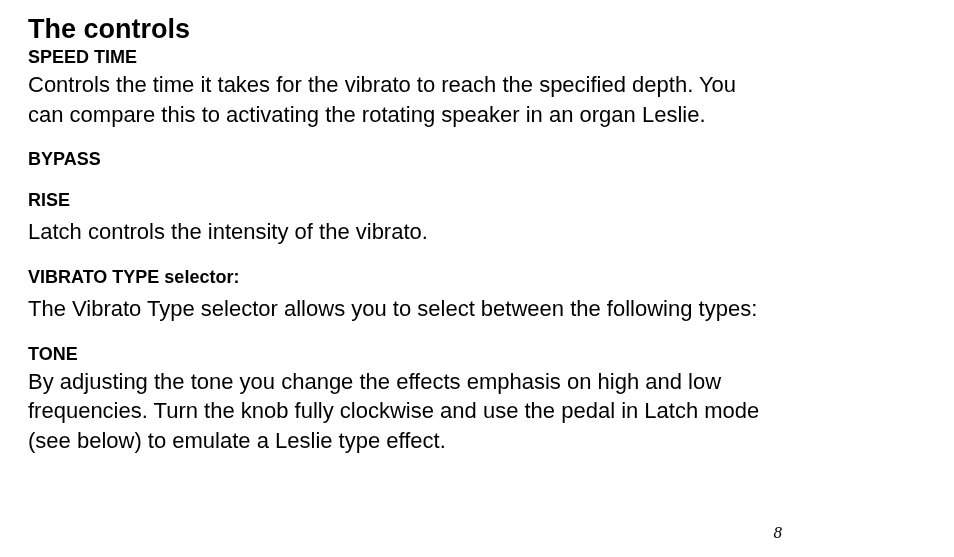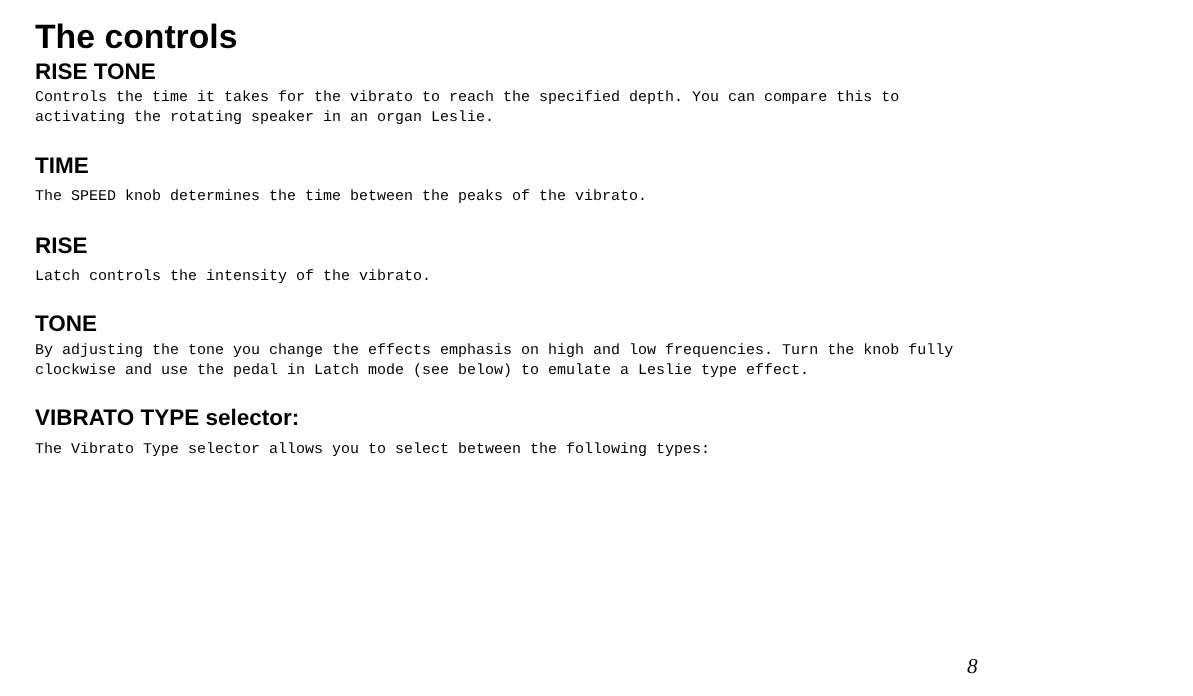--- a/index.html
+++ b/index.html
@@ -25,23 +25,23 @@
     letter-spacing: 0px;
     margin: 0 0 2px 0;
   }
   .heading {
     font-family: Arial, Helvetica, sans-serif;
     font-weight: 700;
     font-size: 18px;
     margin: 0;
   }
   .body {
-    font-family: Liberation Mono, monospace;
+    font-family: Liberation Sans, sans-serif;
     font-weight: 400;
-    font-size: 12px;
+    font-size: 22px;
     line-height: 1.35;
     margin: 2px 0 0 0;
     max-width: 898px;
   }
   .section {
     margin-top: 20px;
   }
   .section.first {
     margin-top: 0;
   }
@@ -58,39 +58,38 @@
   }
 </style>
 </head>
 <body>
 
 <div class="page">
 
   <h1 class="title">The controls</h1>
 
   <div class="section first">
-    <p class="heading">RISE TONE</p>
+    <p class="heading">SPEED TIME</p>
     <p class="body">Controls the time it takes for the vibrato to reach the specified depth. You can compare this to activating the rotating speaker in an organ Leslie.</p>
   </div>
 
   <div class="section">
-    <p class="heading">TIME</p>
-    <p class="body spaced">The SPEED knob determines the time between the peaks of the vibrato.</p>
+    <p class="heading">BYPASS</p>
   </div>
 
   <div class="section">
     <p class="heading">RISE</p>
     <p class="body spaced">Latch controls the intensity of the vibrato.</p>
   </div>
 
   <div class="section">
-    <p class="heading">TONE</p>
-    <p class="body">By adjusting the tone you change the effects emphasis on high and low frequencies. Turn the knob fully clockwise and use the pedal in Latch mode (see below) to emulate a Leslie type effect.</p>
+    <p class="heading">VIBRATO TYPE selector:</p>
+    <p class="body spaced">The Vibrato Type selector allows you to select between the following types:</p>
   </div>
 
   <div class="section">
-    <p class="heading">VIBRATO TYPE selector:</p>
-    <p class="body spaced">The Vibrato Type selector allows you to select between the following types:</p>
+    <p class="heading">TONE</p>
+    <p class="body">By adjusting the tone you change the effects emphasis on high and low frequencies. Turn the knob fully clockwise and use the pedal in Latch mode (see below) to emulate a Leslie type effect.</p>
   </div>
 
 
   <div class="page-number">8</div>
 </div>
 
 </body></html>

